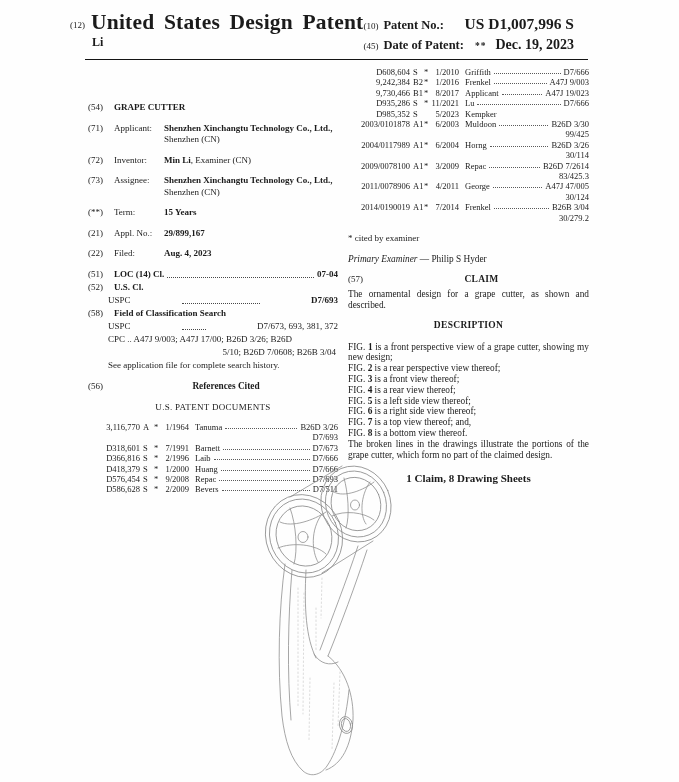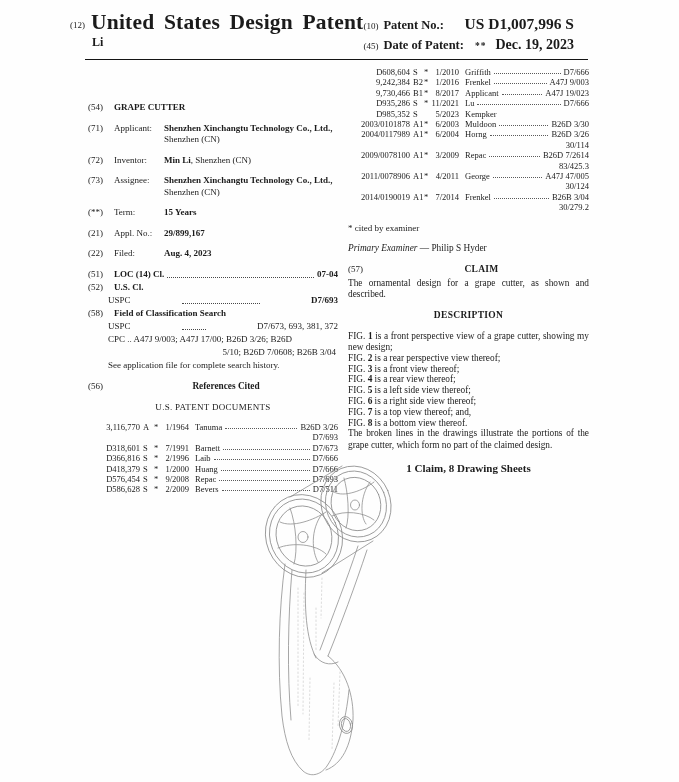--- a/index.html
+++ b/index.html
@@ -109,21 +109,21 @@
 
     <div class="bib">
       <span class="fnum">(71)</span>
       <span class="fkey">Applicant:</span>
       <span class="fval"><span class="bold">Shenzhen Xinchangtu Technology Co., Ltd.,</span> <span>Shenzhen (CN)</span></span>
     </div>
 
     <div class="bib">
       <span class="fnum">(72)</span>
       <span class="fkey">Inventor:</span>
-      <span class="fval"><span class="bold">Min Li</span><span>, Shenzhen (CN)</span></span>
+      <span class="fval"><span class="bold">Min Li</span><span>, Examiner (CN)</span></span>
     </div>
 
     <div class="bib">
       <span class="fnum">(73)</span>
       <span class="fkey">Assignee:</span>
       <span class="fval"><span class="bold">Shenzhen Xinchangtu Technology Co., Ltd.,</span> <span>Shenzhen (CN)</span></span>
     </div>
 
     <div class="bib">
       <span class="fnum">(**)</span>
@@ -285,20 +285,21 @@
         </div>
         <div class="ref-row">
           <span class="r-num">2003/0101878</span>
           <span class="r-kind">A1</span>
           <span class="r-star">*</span>
           <span class="r-date">6/2003</span>
           <span class="r-name">Muldoon</span>
           <span class="r-dots"></span>
           <span class="r-cls">B26D 3/30</span>
         </div>
+        <div class="r-cont">99/425</div>
         <div class="ref-row">
           <span class="r-num">2004/0117989</span>
           <span class="r-kind">A1</span>
           <span class="r-star">*</span>
           <span class="r-date">6/2004</span>
           <span class="r-name">Horng</span>
           <span class="r-dots"></span>
           <span class="r-cls">B26D 3/26</span>
         </div>
         <div class="r-cont">30/114</div>

